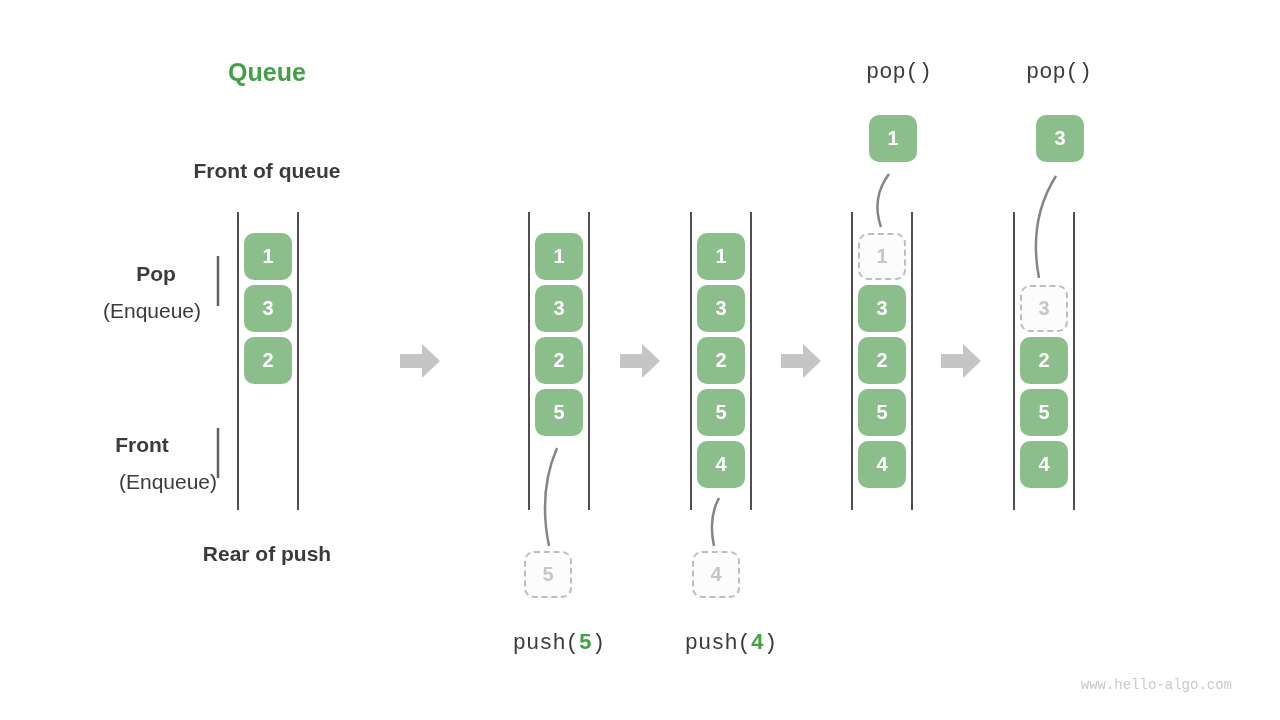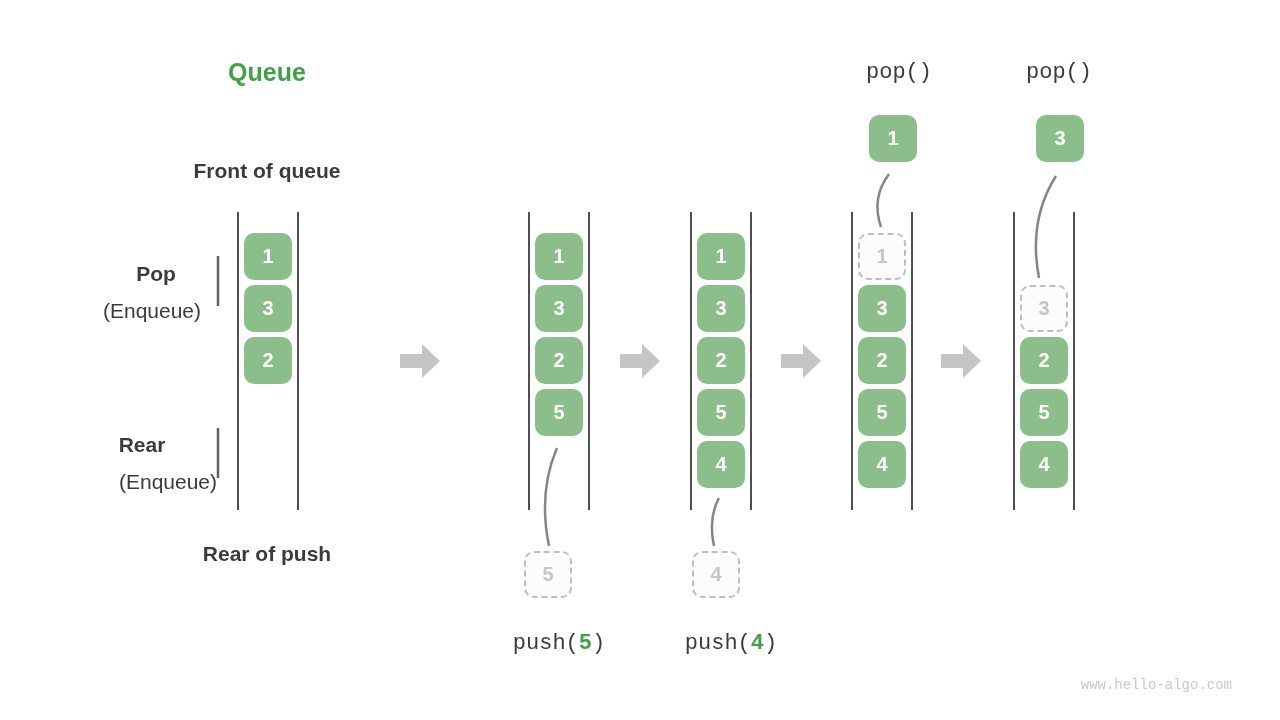--- a/index.html
+++ b/index.html
@@ -81,21 +81,21 @@
 </style>
 </head>
 <body>
 
 <div class="canvas">
 
   <div class="title">Queue</div>
   <div class="lbl bold" style="left:157px; top:159px; width:220px;">Front of queue</div>
   <div class="lbl bold" style="left:96px; top:262px; width:120px;">Pop</div>
   <div class="lbl" style="left:92px; top:299px; width:120px;">(Enqueue)</div>
-  <div class="lbl bold" style="left:82px; top:433px; width:120px;">Rear</div>
+  <div class="lbl bold" style="left:82px; top:433px; width:120px;">Front</div>
   <div class="lbl" style="left:108px; top:470px; width:120px;">(Enqueue)</div>
   <div class="lbl bold" style="left:157px; top:542px; width:220px;">Rear of push</div>
 
   <div class="col" style="left:237px;"></div>
   <div class="col" style="left:528px;"></div>
   <div class="col" style="left:690px;"></div>
   <div class="col" style="left:851px;"></div>
   <div class="col" style="left:1013px;"></div>
 
   <div class="box" style="left:244px; top:233px;">1</div>

